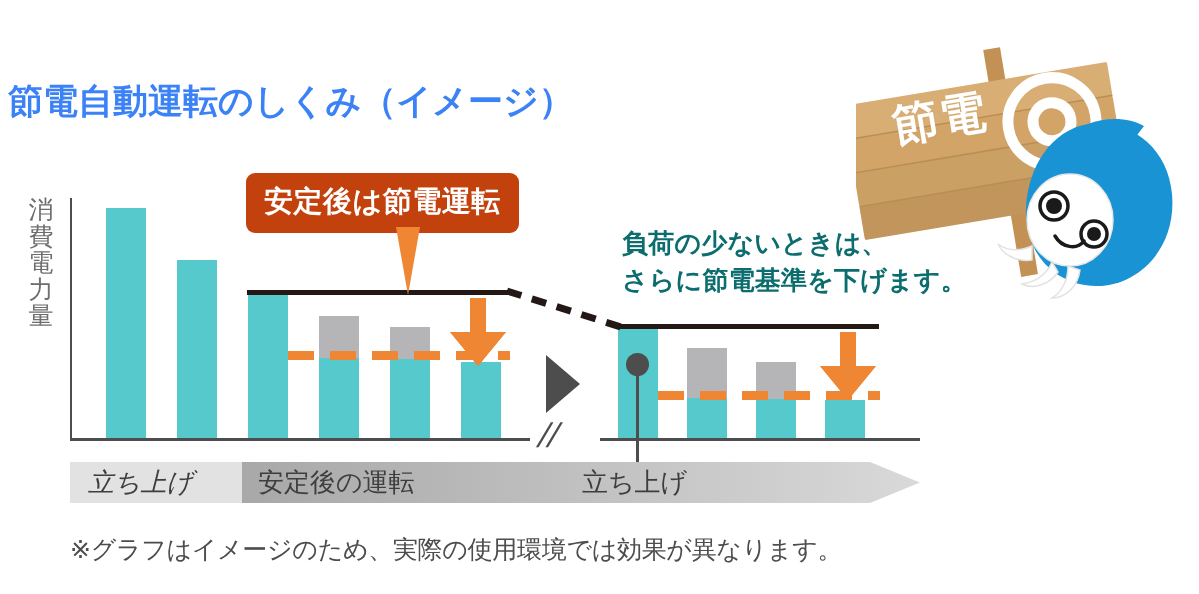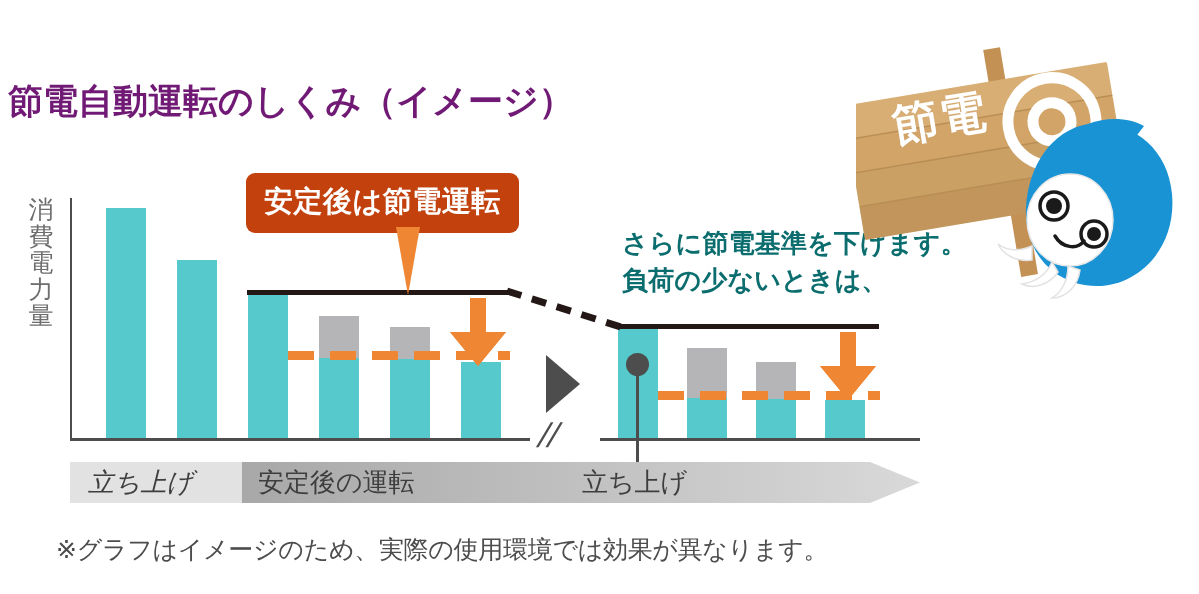--- a/index.html
+++ b/index.html
@@ -14,21 +14,21 @@
     background:#ffffff;
     overflow:hidden;
   }
   .abs{position:absolute;}
 
   
   #page-title{
     left:8px; top:78px;
     font-size:35px;
     font-weight:bold;
-    color:#701a75;
+    color:#3b82f6;
     letter-spacing:0px;
     white-space:nowrap;
   }
 
   
   #y-axis-label{
     left:24px; top:196px;
     width:34px;
     font-size:25px;
     color:#6e6e6e;
@@ -134,21 +134,21 @@
     font-size:26px;
     color:#3e3e3e;
     white-space:nowrap;
   }
   #phase-label-0{left:88px;font-style:italic;}
   #phase-label-1{left:258px;}
   #phase-label-2{left:582px;}
 
   
   #footnote{
-    left:56px; top:533px;
+    left:70px; top:533px;
     font-size:25px;
     color:#4d4d4d;
     white-space:nowrap;
     letter-spacing:-0.3px;
   }
 
   
   #mascot-group{left:856px; top:14px; width:343px; height:290px;}
   #sign-text{
     position:absolute;
@@ -226,22 +226,22 @@
     <line x1="2" y1="5" x2="116" y2="41" stroke="#231815" stroke-width="7" stroke-dasharray="15 11" stroke-linecap="butt"></line>
   </svg>
 
   <div class="abs ref-dashed-orange" id="dash-line-left"></div>
   <div class="abs ref-dashed-orange" id="dash-line-right"></div>
 
   <div class="abs" id="callout-box">安定後は節電運転</div>
   <div class="abs" id="callout-tail"></div>
 
   <div class="abs" id="note-teal">
+    <span>負荷の少ないときは、</span>
     <span>さらに節電基準を下げます。</span>
-    <span>負荷の少ないときは、</span>
   </div>
 
   <svg class="abs arrow-down" id="arrow-left" viewBox="0 0 60 72">
     <path d="M22 0 H38 V34 H58 L30 68 L2 34 H22 Z" fill="#ef8633"></path>
     <path d="M2 34 L16 34 L30 50 L44 34 L58 34 L30 68 Z" fill="#ef8633"></path>
   </svg>
   <svg class="abs arrow-down" id="arrow-right" viewBox="0 0 60 72">
     <path d="M22 0 H38 V34 H58 L30 68 L2 34 H22 Z" fill="#ef8633"></path>
     <path d="M2 34 L16 34 L30 50 L44 34 L58 34 L30 68 Z" fill="#ef8633"></path>
   </svg>

